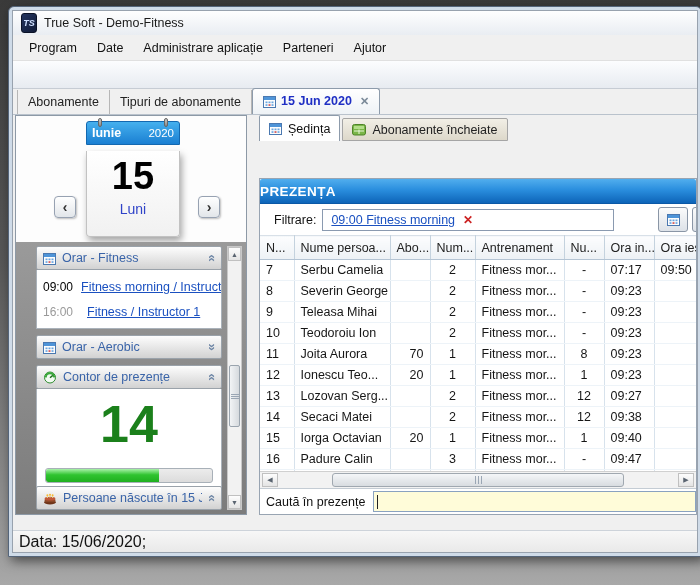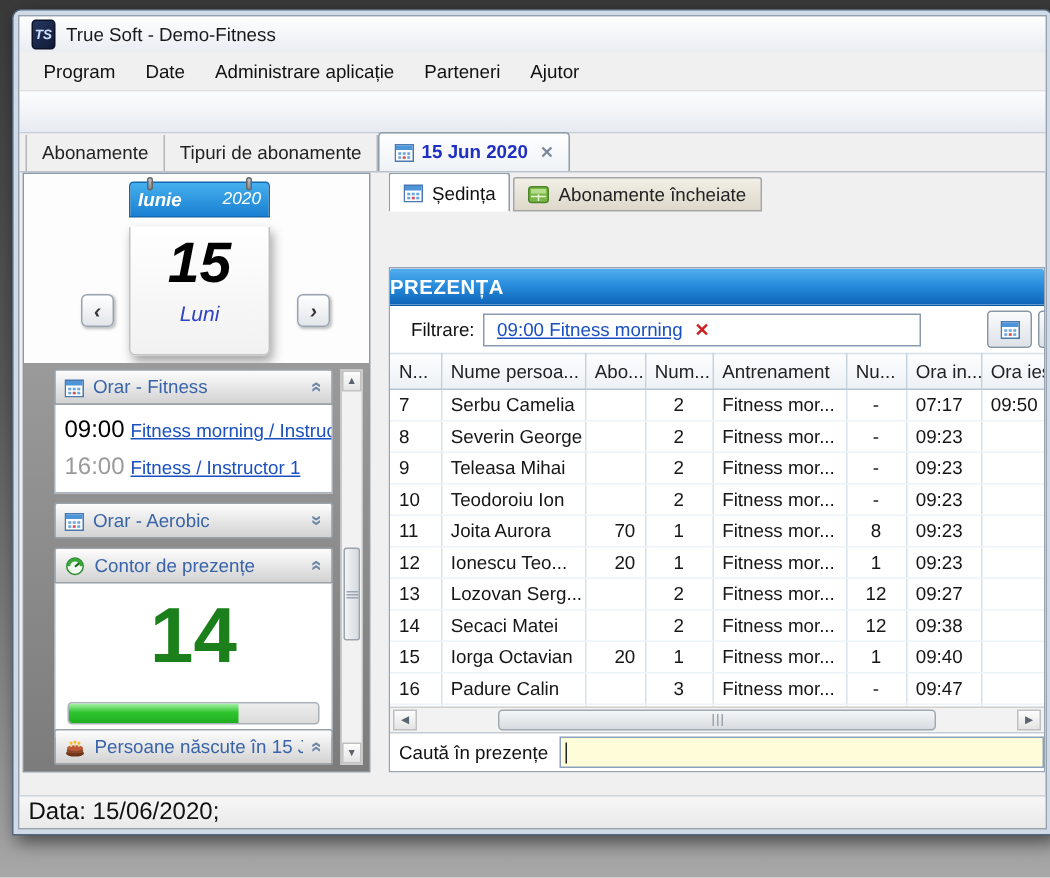--- a/index.html
+++ b/index.html
@@ -39,21 +39,21 @@
   .wtab.first{border-left:1px solid #b6b6b6;}
   .wtab.active{background:linear-gradient(#ffffff,#eef2f6);border:1px solid #8d9bab;border-bottom:none;
                height:26px;border-radius:3px 3px 0 0;color:#1f2fc4;font-weight:bold;}
   .tab-close{color:#7b8a99;font-size:11px;font-weight:bold;margin-left:3px;}
 
   
   .content{position:absolute;left:0;right:0;top:104px;height:400px;display:flex;padding-left:2px;}
 
   
   .sidebar{width:232px;height:100%;border:1px solid #8d99a6;background:#fff;position:relative;overflow:hidden;}
-  .cal-zone{position:relative;height:126px;background:#fdfdfd;font-style:italic;}
+  .cal-zone{position:relative;height:126px;background:#fdfdfd;}
   .calendar{position:absolute;left:70px;top:5px;width:94px;}
   .cal-pin{position:absolute;top:-3px;width:4px;height:9px;background:linear-gradient(#c8c8c8,#888);
            border:1px solid #666;border-radius:2px;}
   .cal-pin.p1{left:12px;} .cal-pin.p2{right:12px;}
   .cal-head{height:24px;background:linear-gradient(#45b0ee,#1a7fd2);border:1px solid #1368b0;
             border-radius:3px 3px 0 0;display:flex;align-items:center;justify-content:space-between;
             padding:0 5px;color:#fff;}
   .cal-month{font-weight:bold;font-size:12.5px;} .cal-year{font-size:11.5px;}
   .cal-body{background:linear-gradient(#ffffff,#f1f1f1);border:1px solid #c2c2c2;border-top:none;
             border-radius:0 0 4px 4px;height:86px;text-align:center;
@@ -67,21 +67,21 @@
 
   .accordion{position:absolute;left:0;right:0;top:126px;bottom:0;
              background:linear-gradient(180deg,#9a9a9a,#7c7c7c);padding:4px 24px 4px 20px;overflow:hidden;}
   .acc-header{height:24px;background:linear-gradient(#fdfdfd,#d2d2d2);border:1px solid #9aa2aa;
               border-radius:2px;display:flex;align-items:center;padding:0 6px;gap:6px;margin-top:6px;}
   .acc-header:first-child{margin-top:0;}
   .acc-title{font-size:12.5px;color:#3a64a8;flex:1;white-space:nowrap;overflow:hidden;}
   .dchev{display:inline-block;transform:rotate(90deg);color:#6e86a6;font-size:13px;font-weight:bold;line-height:10px;}
   .acc-body{background:#fff;border:1px solid #aab2ba;border-top:none;padding:4px 0 4px 6px;overflow:hidden;}
   .sched-row{display:flex;align-items:center;gap:8px;height:25px;white-space:nowrap;}
-  .sched-time{font-size:16px;color:#000;width:36px;}
+  .sched-time{font-size:12px;color:#000;width:36px;}
   .sched-time.muted{color:#9a9a9a;}
   .sched-link{font-size:12.5px;color:#1a50c0;text-decoration:underline;white-space:nowrap;}
 
   .counter-panel{background:#fff;border:1px solid #aab2ba;border-top:none;height:102px;
                  padding:6px 8px;text-align:center;position:relative;}
   .counter-value{font-size:52px;font-weight:bold;color:#1b801b;line-height:58px;}
   .progress-track{position:absolute;left:8px;right:8px;bottom:7px;height:15px;border:1px solid #a8b0b8;
                   border-radius:3px;background:linear-gradient(#ececec,#dcdcdc);overflow:hidden;}
   .progress-fill{height:100%;background:linear-gradient(#a8f2a8,#30c430 45%,#1faf1f);
                  border-radius:2px 0 0 2px;}

